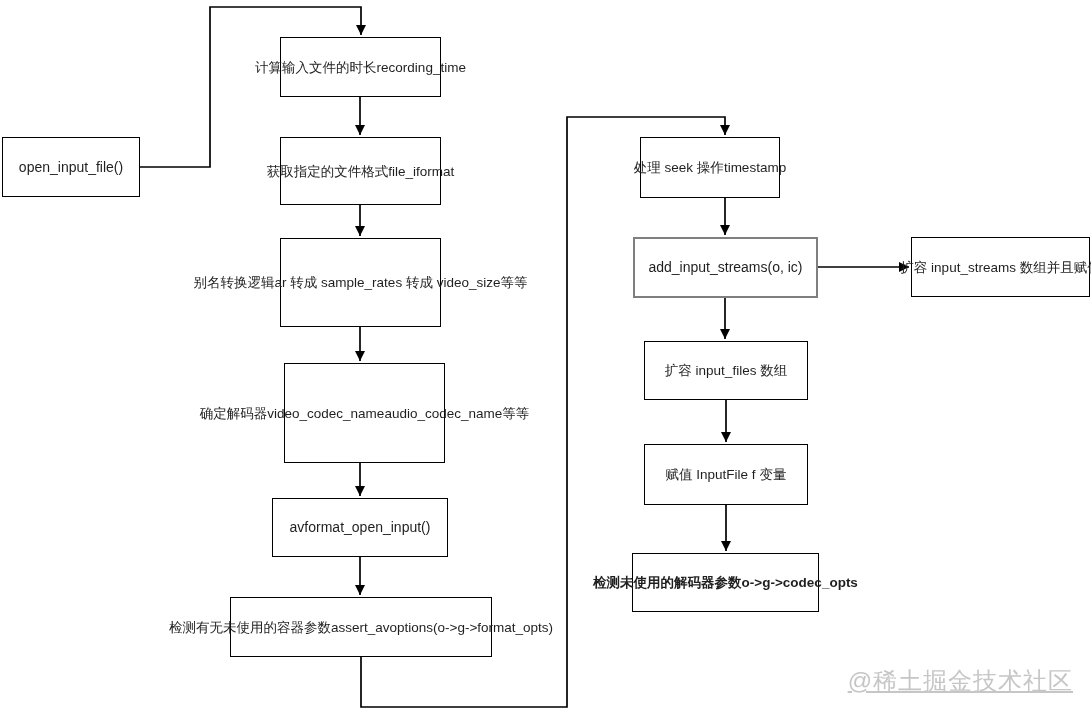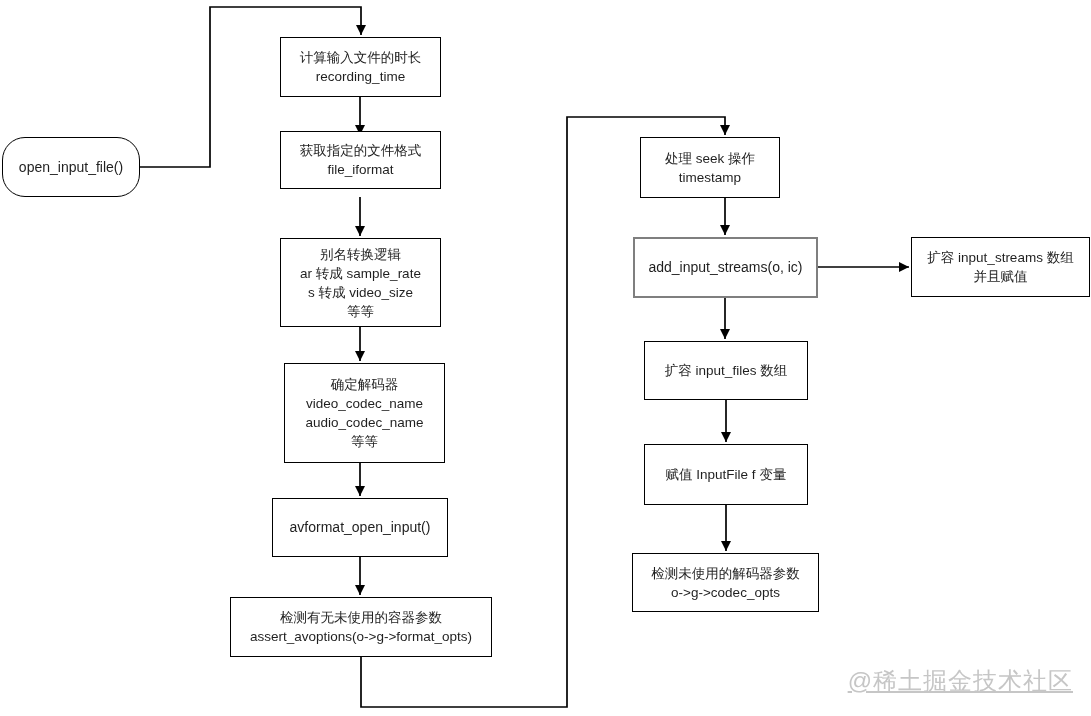--- a/index.html
+++ b/index.html
@@ -10,21 +10,21 @@
     overflow:hidden;
     font-family:"Liberation Sans","DejaVu Sans",sans-serif;
   }
   #wires{position:absolute;left:0;top:0;width:1091px;height:716px;}
   .node{
     position:absolute;
     box-sizing:border-box;
     background:#ffffff;
     border:1.6px solid #000000;
     display:flex;
-    flex-direction:column;
+    flex-direction:row;
     align-items:center;
     justify-content:center;
     text-align:center;
     font-size:13.5px;
     line-height:19px;
     color:#1f1f1f;
     white-space:nowrap;
   }
   .node.gray{border:2px solid #7f7f7f;}
   .watermark{
@@ -57,30 +57,30 @@
       <path d="M360,557 L360,595" marker-end="url(#arrow)"></path>
       <path d="M361,657 L361,707 L567,707 L567,117 L725,117 L725,135" marker-end="url(#arrow)"></path>
       <path d="M725,198 L725,235" marker-end="url(#arrow)"></path>
       <path d="M818,267 L909,267" marker-end="url(#arrow)"></path>
       <path d="M725,298 L725,339" marker-end="url(#arrow)"></path>
       <path d="M726,400 L726,442" marker-end="url(#arrow)"></path>
       <path d="M726,505 L726,551" marker-end="url(#arrow)"></path>
     </g>
   </svg>
 
-  <div class="node" style="left:2px;top:137px;width:138px;height:60px;font-size:14px;border-radius:23px;">
+  <div class="node" style="left:2px;top:137px;width:138px;height:60px;font-size:14px;">
     <span>open_input_file()</span>
   </div>
 
   <div class="node" style="left:280px;top:37px;width:161px;height:60px;">
     <span>计算输入文件的时长</span>
     <span>recording_time</span>
   </div>
 
-  <div class="node" style="left:280px;top:131px;width:161px;height:58px;">
+  <div class="node" style="left:280px;top:137px;width:161px;height:68px;">
     <span>获取指定的文件格式</span>
     <span>file_iformat</span>
   </div>
 
   <div class="node" style="left:280px;top:238px;width:161px;height:89px;">
     <span>别名转换逻辑</span>
     <span>ar 转成 sample_rate</span>
     <span>s  转成 video_size</span>
     <span>等等</span>
   </div>
@@ -116,20 +116,20 @@
   </div>
 
   <div class="node" style="left:644px;top:341px;width:164px;height:59px;">
     <span>扩容 input_files 数组</span>
   </div>
 
   <div class="node" style="left:644px;top:444px;width:164px;height:61px;">
     <span>赋值 InputFile f 变量</span>
   </div>
 
-  <div class="node" style="left:632px;top:553px;width:187px;height:59px;">
+  <div class="node" style="left:632px;top:553px;width:187px;height:59px;font-weight:bold;">
     <span>检测未使用的解码器参数</span>
     <span>o-&gt;g-&gt;codec_opts</span>
   </div>
 
   <div class="watermark">@稀土掘金技术社区</div>
 
 </div>
 
 </body></html>

